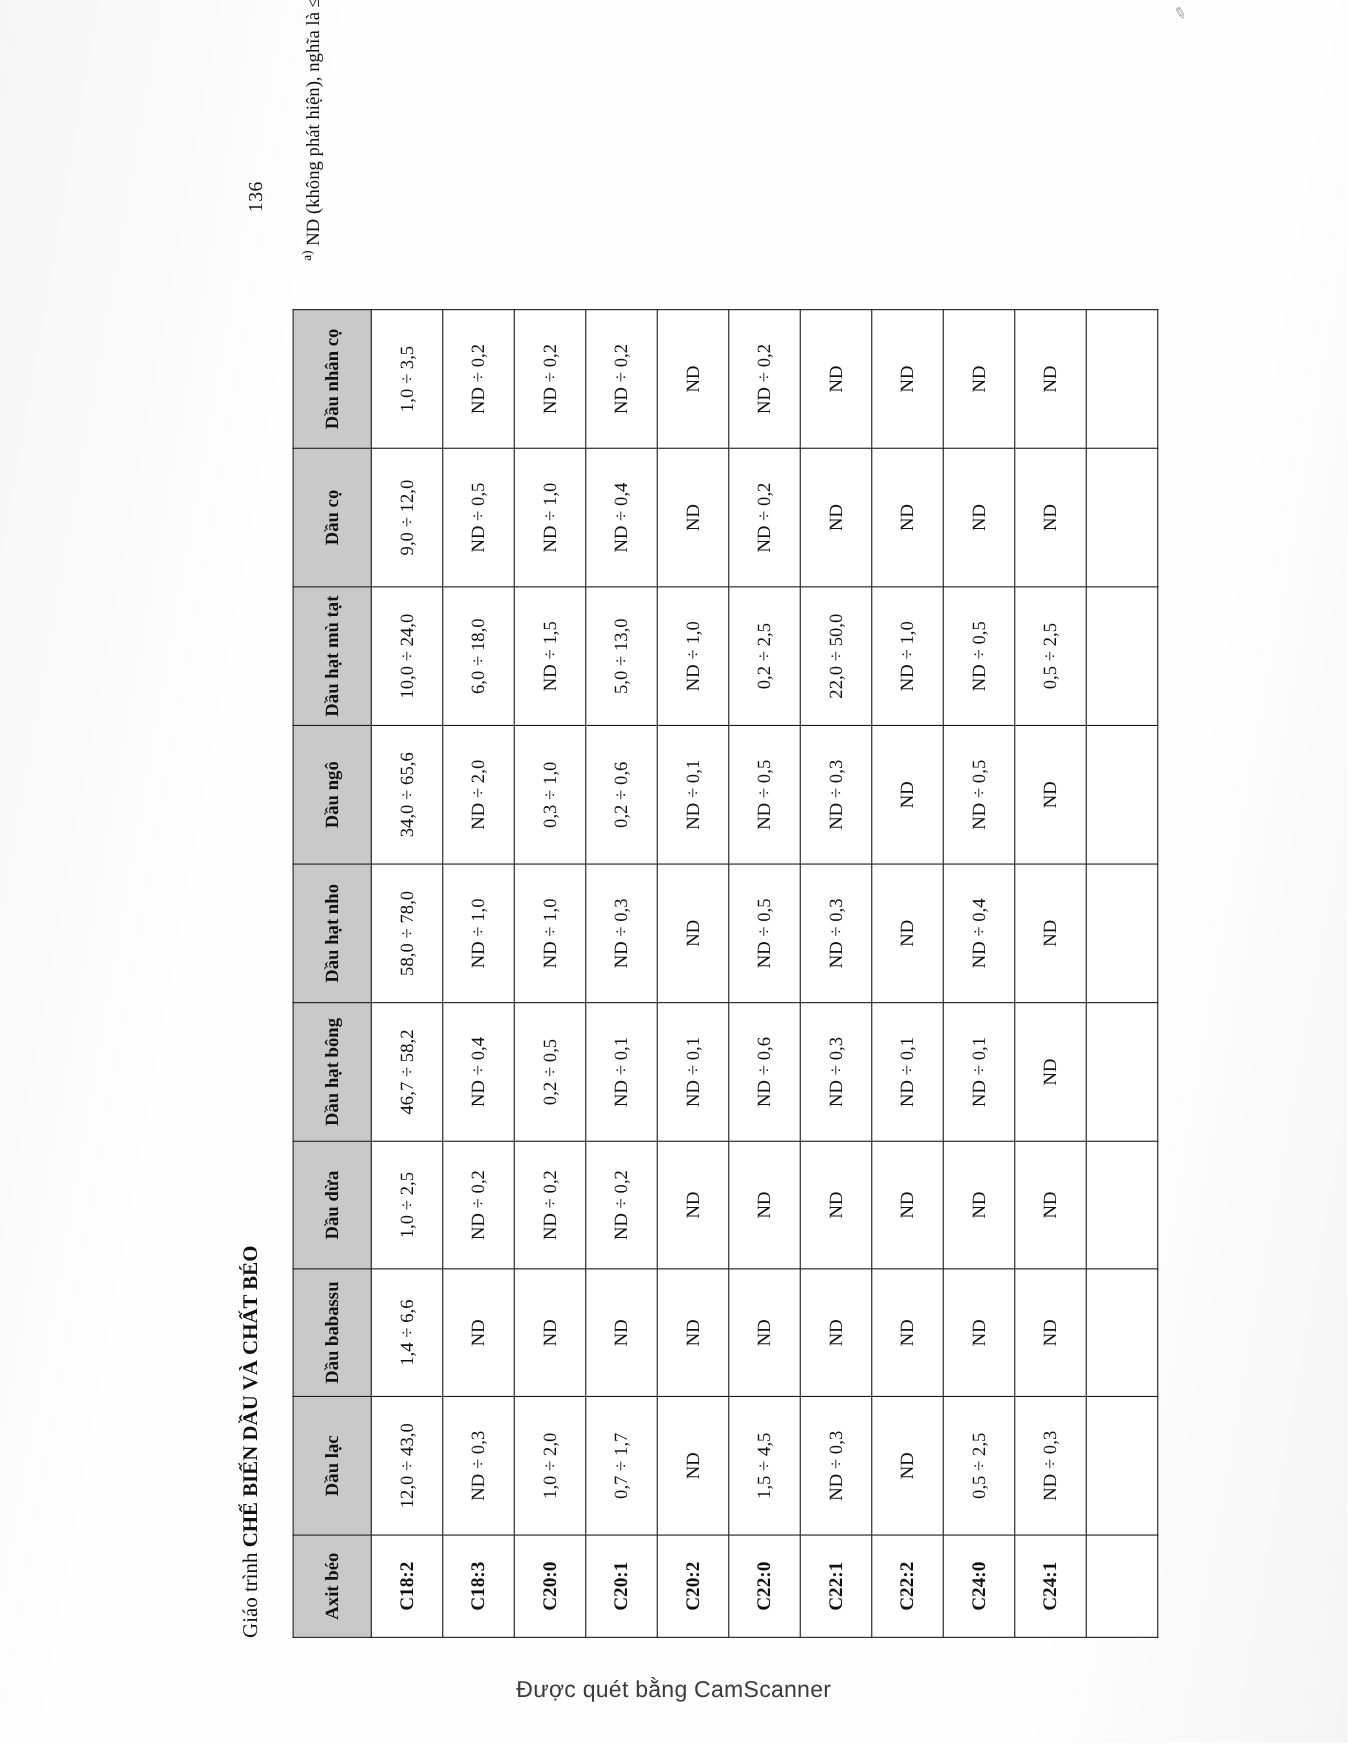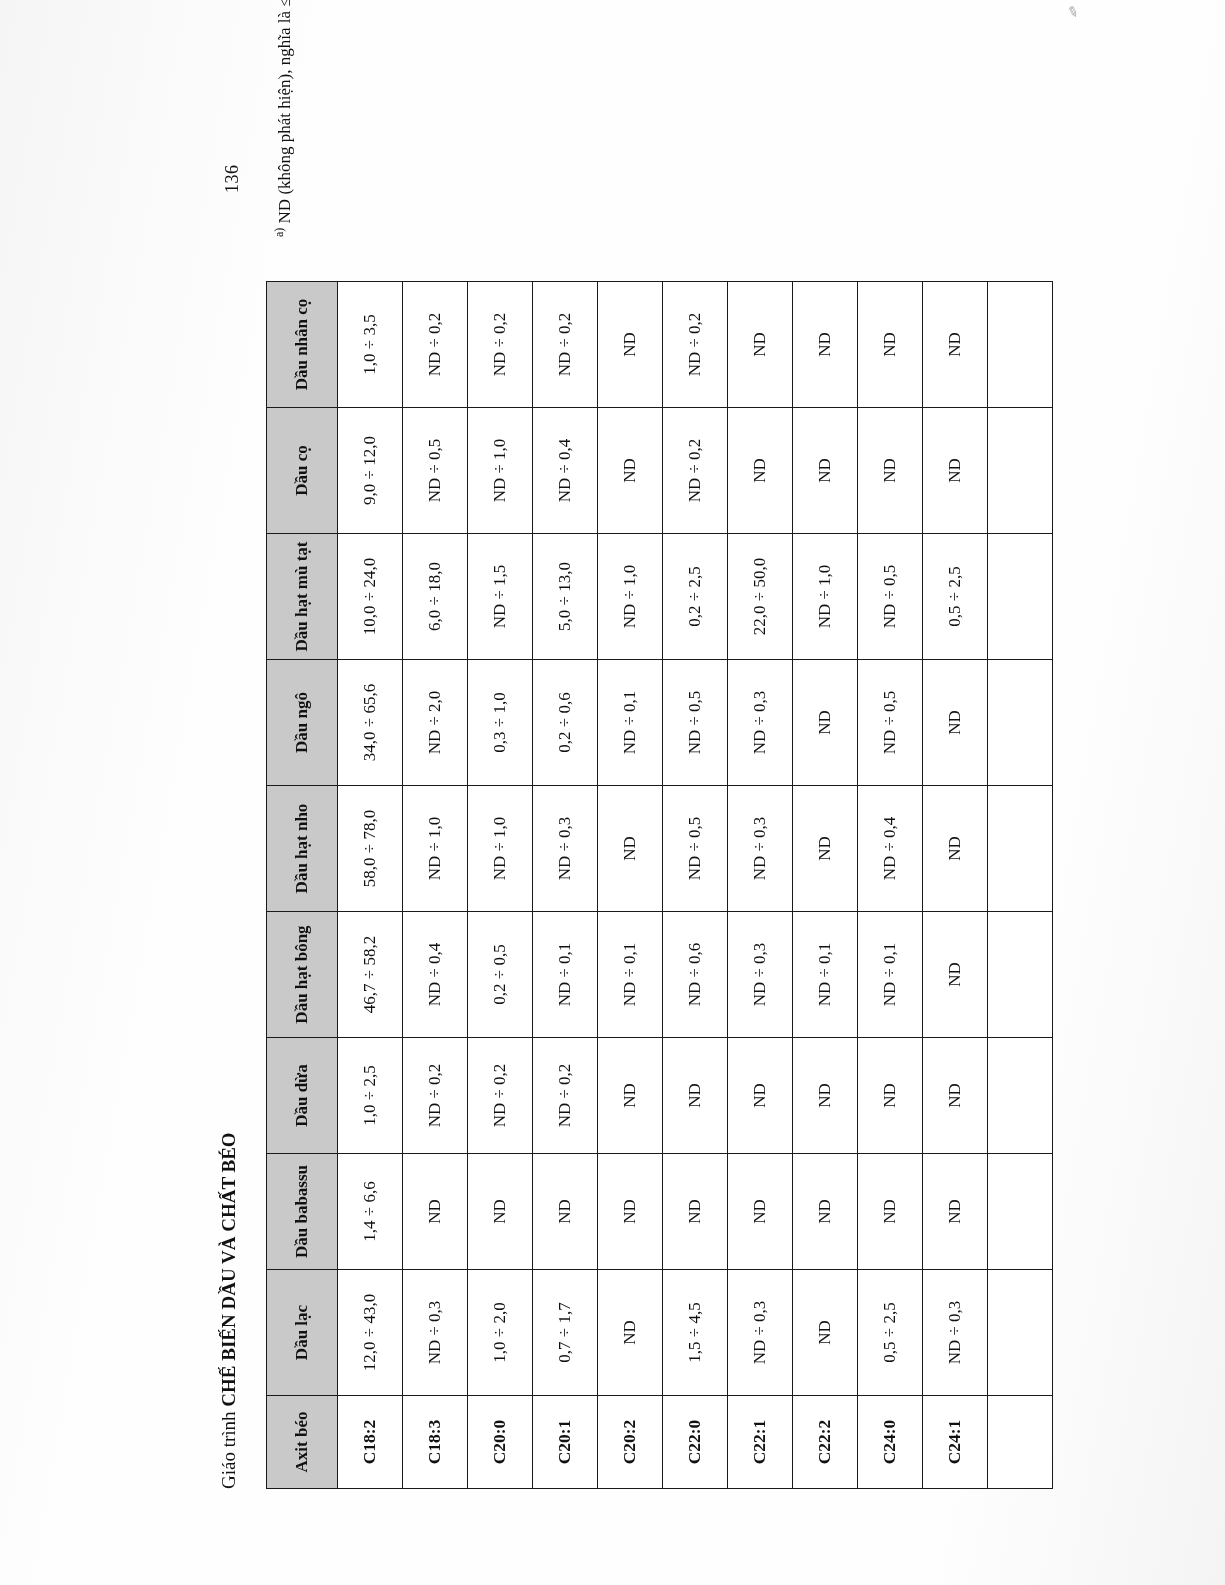--- a/index.html
+++ b/index.html
@@ -320,13 +320,14 @@
     </table>
 
     <div class="footnote">
       <sup>a)</sup>
       <span>ND (không phát hiện), nghĩa là  ≤ 0,05 %.</span>
     </div>
 
     <div class="page-number">136</div>
   </div>
 
+  <div class="camscanner">Được quét bằng CamScanner</div>
 </div>
 
 </body></html>

